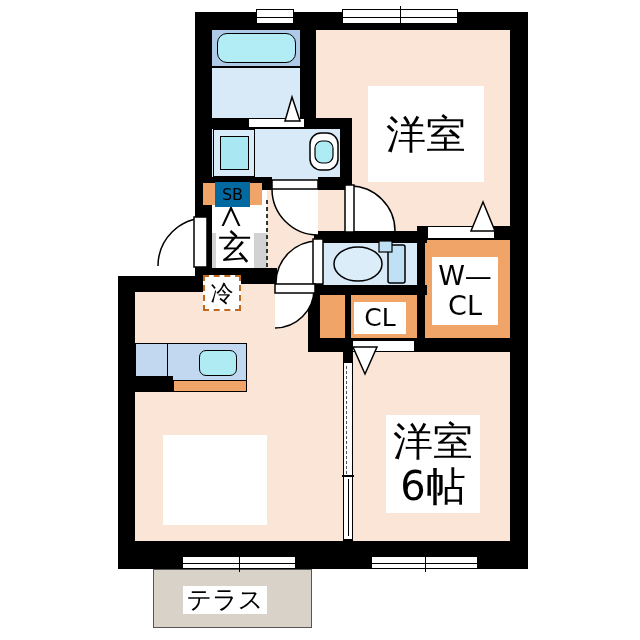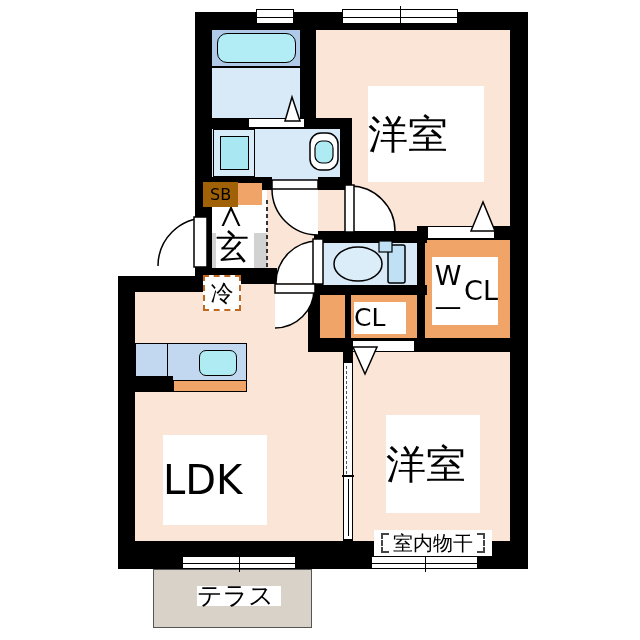--- a/index.html
+++ b/index.html
@@ -30,22 +30,22 @@
   .open{background:#fff;border:1px solid #000;z-index:20;}
   .window{background:#fff;border:1px solid #000;z-index:20;}
   .win-line{position:absolute;left:0;right:0;top:50%;height:1px;background:#000;}
   .win-tick{position:absolute;left:50%;top:-4px;bottom:-4px;width:1px;background:#000;}
   .slide{background:#fff;border:1px solid #000;z-index:20;}
   .sd-dash{position:absolute;left:2px;top:3px;height:108px;width:0;border-left:1px dashed #555;}
   .sd-solid{position:absolute;left:4px;top:116px;bottom:3px;width:0;border-left:1px solid #000;}
   .sd-tick{position:absolute;left:-2px;right:-2px;top:112px;height:1.5px;background:#000;}
   .overlay{position:absolute;left:0;top:0;z-index:30;}
   
-  .label{z-index:40;background:#fff;color:#000;display:flex;flex-direction:row;
-         align-items:center;justify-content:flex-start;line-height:1.12;text-align:center;z-index:40;}
+  .label{z-index:40;background:#fff;color:#000;display:flex;flex-direction:column;
+         align-items:center;justify-content:center;line-height:1.12;text-align:center;z-index:40;}
   .terr{background:#D9D2C8;border:1.5px solid #555;z-index:1;}
   .rei{background:#fff;border:2px dashed #C06820;z-index:40;display:flex;align-items:center;justify-content:center;}
   .sbbox{z-index:40;}
   .brk{display:inline-block;width:6px;height:16px;}
   .brk-l{border-left:2px dashed #444;border-top:2px dashed #444;border-bottom:2px dashed #444;margin-right:4px;}
   .brk-r{border-right:2px dashed #444;border-top:2px dashed #444;border-bottom:2px dashed #444;margin-left:4px;}
   .row{display:flex;align-items:center;justify-content:center;}
 </style>
 </head>
 <body>
@@ -175,43 +175,38 @@
     <g>
       <rect x="310" y="133" width="28" height="37" rx="11" fill="#fff" stroke="#000" stroke-width="1.5"></rect>
       <rect x="315" y="141" width="18" height="22" rx="7" fill="#AEEBF2" stroke="#000" stroke-width="1.2"></rect>
     </g>
   </svg>
 
   <div class="abs label" style="left:368px;top:86px;width:116px;height:96px;font-size:40px">
     <span>洋室</span>
   </div>
   <div class="abs label" style="left:163px;top:435px;width:104px;height:90px;font-size:40px">
-    <span>LDK</span>
   </div>
   <div class="abs label" style="left:386px;top:415px;width:94px;height:98px;font-size:40px">
     <span>洋室</span>
+    <span>6帖</span>
   </div>
   <div class="abs label" style="left:432px;top:257px;width:66px;height:68px;font-size:27px">
     <span>W—</span>
     <span>CL</span>
   </div>
   <div class="abs label" style="left:354px;top:302px;width:52px;height:32px;font-size:25px">
     <span>CL</span>
   </div>
   <div class="abs label sbbox" style="left:203px;top:183px;width:59px;height:22px;font-size:16px;background:#F0A468">
-    <span style="background:#a16207;padding:4px 7px;line-height:17px">SB</span>
+    <span style="background:#0369a1;padding:4px 7px;line-height:17px">SB</span>
   </div>
   <div class="abs label" style="left:216px;top:226px;width:38px;height:42px;font-size:33px">
     <span>玄</span>
   </div>
   <div class="abs rei" style="left:203px;top:275px;width:38px;height:36px;font-size:23px">
     <span>冷</span>
   </div>
-  <div class="abs label" style="left:197px;top:586px;width:84px;height:20px;font-size:25px">
+  <div class="abs label" style="left:183px;top:586px;width:84px;height:28px;font-size:25px">
     <span>テラス</span>
   </div>
-  <div class="abs label row" style="left:374px;top:530px;width:118px;height:26px;font-size:20px;flex-direction:row">
-    <span class="brk brk-l"></span>
-    <span>室内物干</span>
-    <span class="brk brk-r"></span>
-  </div>
 
 </div>
 
 </body></html>

